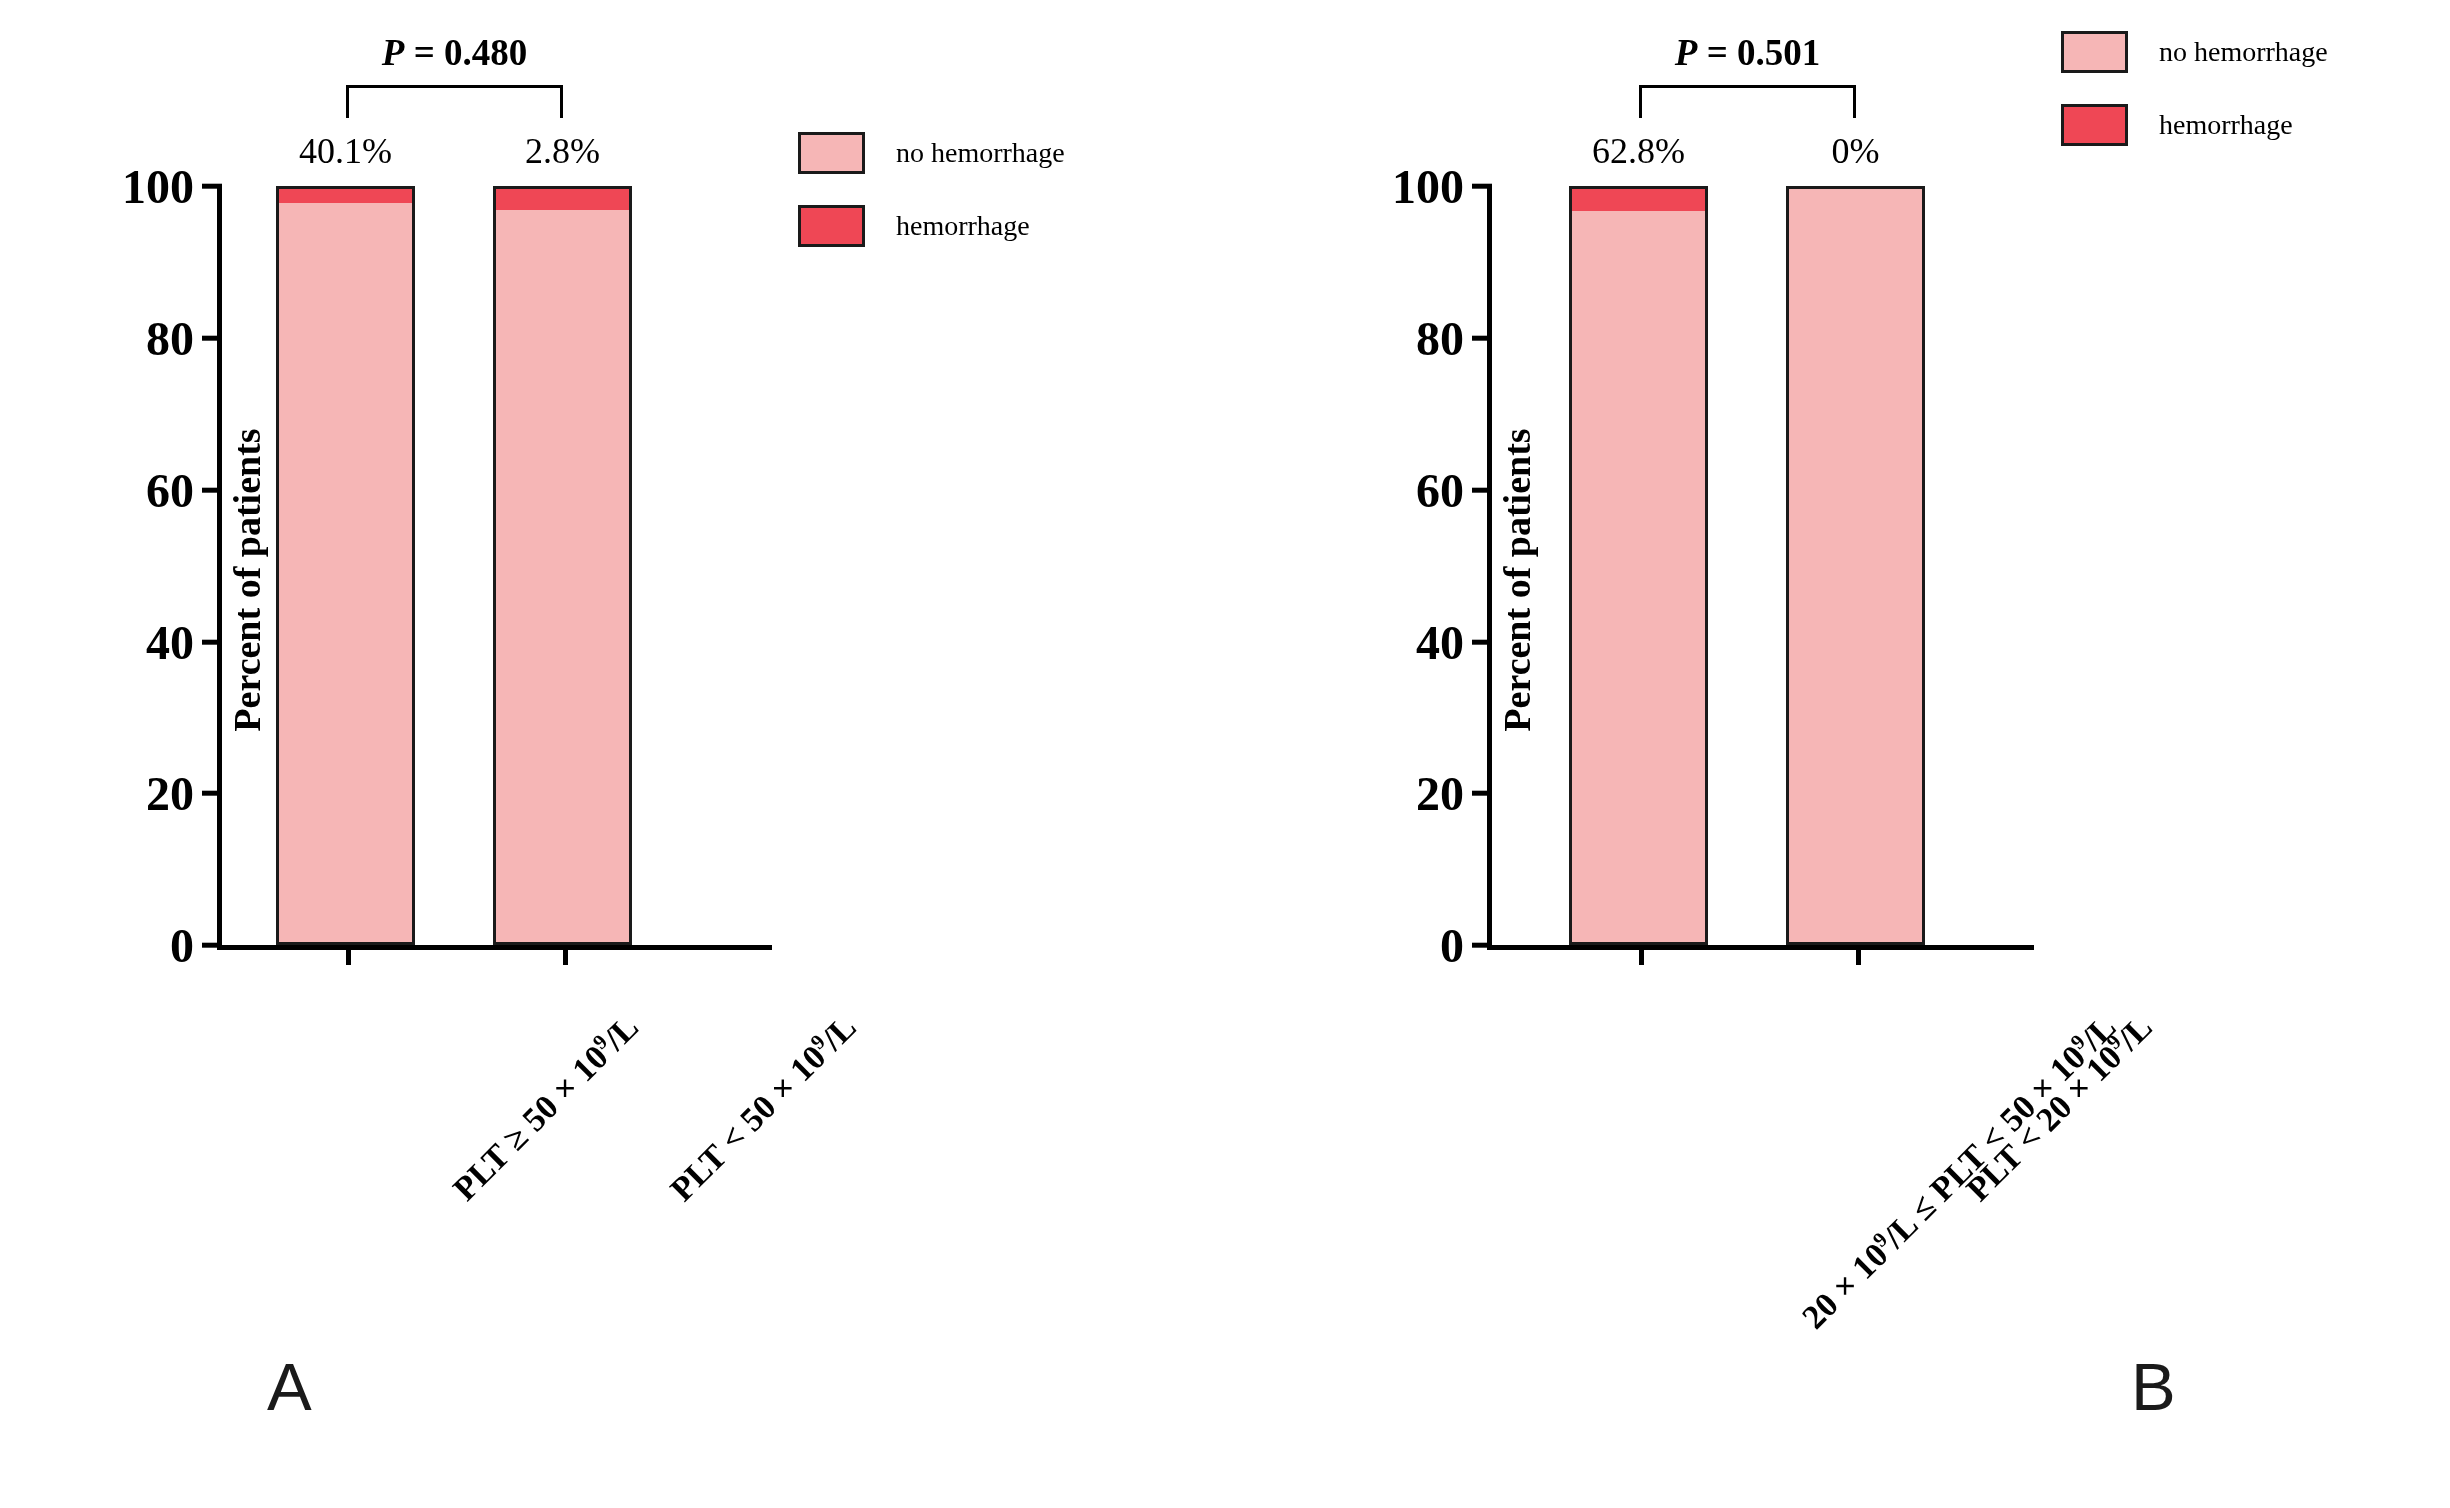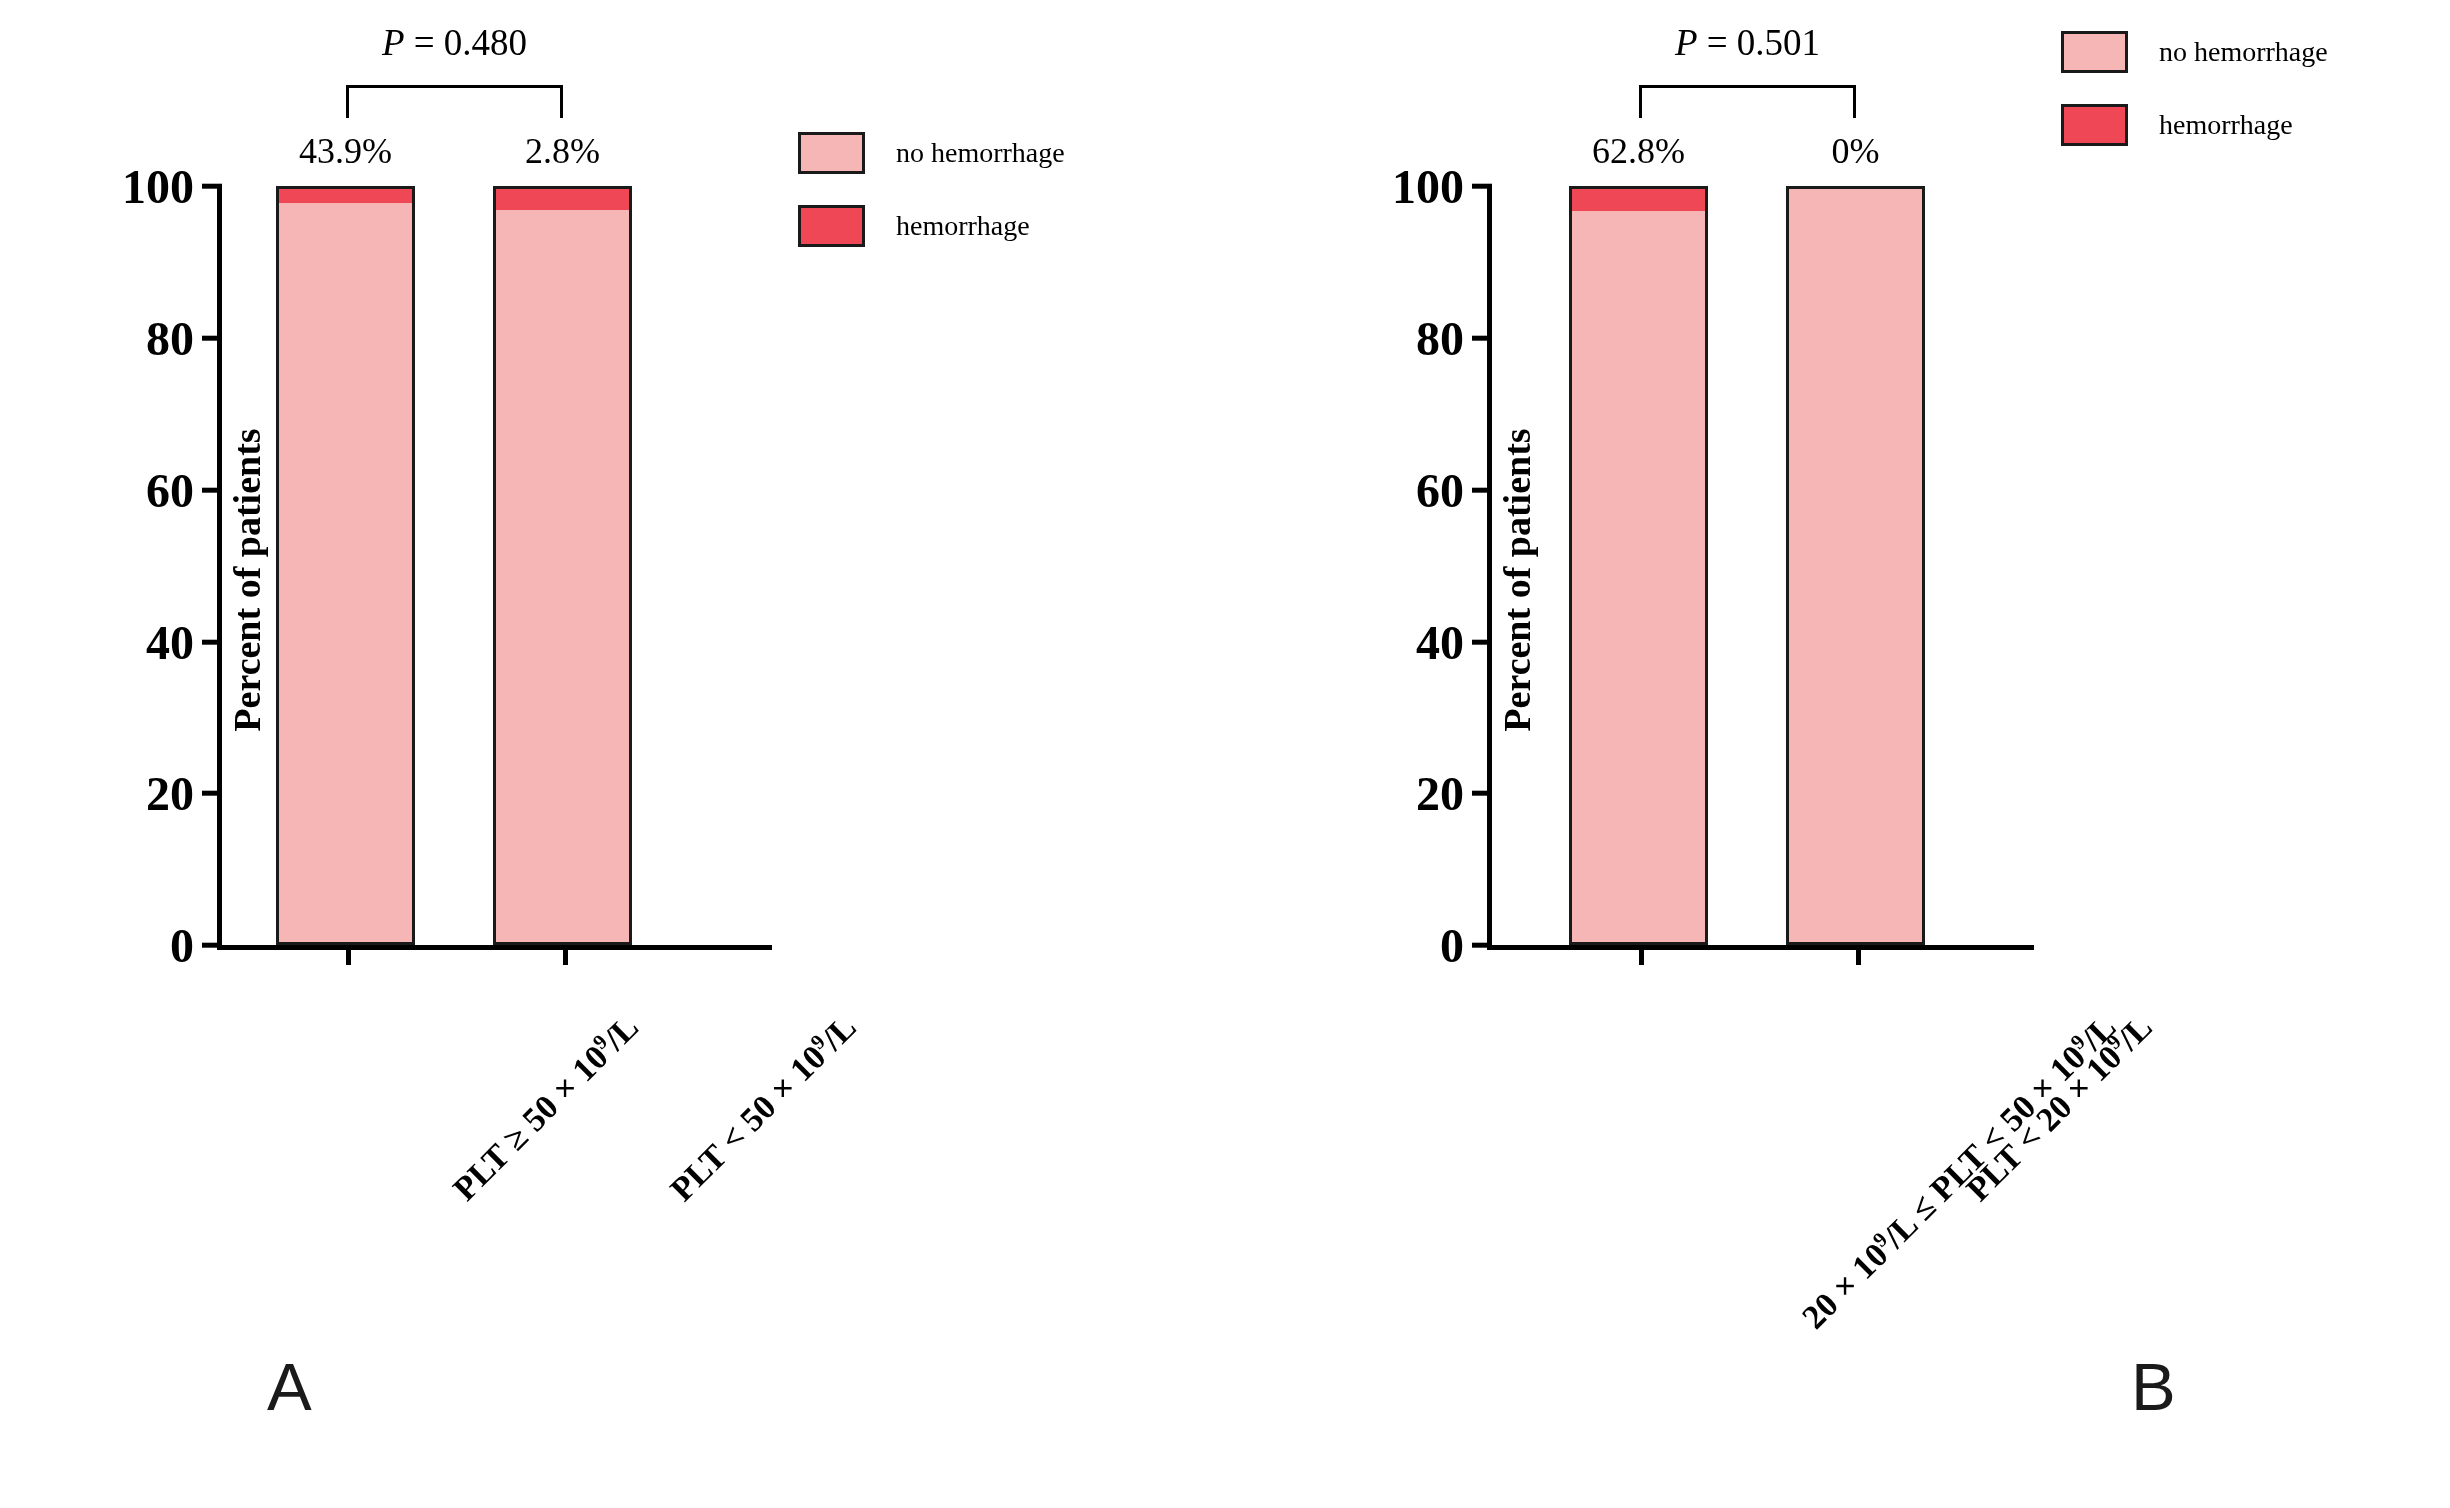--- a/index.html
+++ b/index.html
@@ -152,23 +152,24 @@
     width: 0;
     border-left: 3.9px solid #000;
   }
   .bracket .vl { left: 0; }
   .bracket .vr { right: 0; }
   .pvalue {
     position: absolute;
     bottom: 100%;
     left: 50%;
     transform: translateX(-50%);
-    margin-bottom: 21px;
+    margin-bottom: 11px;
     font-size: 37px;
     white-space: nowrap;
+    font-weight: bold;
   }
   .pvalue i { font-style: italic; }
 
   
   .legend {
     position: absolute;
   }
   .legend-row {
     display: flex;
     align-items: center;
@@ -233,21 +234,21 @@
           <div class="ytick-label">100</div>
         </div>
 
       <div class="bars">
 
         <div class="bar-group" style="left:54px; width:139px; height:759px;">
           <div class="bar-stack" style="height:759px;">
             <div class="seg-hem" style="height:1.9%;"></div>
             <div class="seg-nohem" style="height:98.1%;"></div>
           </div>
-          <div class="bar-label">43.9%</div>
+          <div class="bar-label">40.1%</div>
           <div class="xtick" style="left:50%;"></div>
         </div>
 
         <div class="bar-group" style="left:271px; width:139px; height:759px;">
           <div class="bar-stack" style="height:759px;">
             <div class="seg-hem" style="height:2.8%;"></div>
             <div class="seg-nohem" style="height:97.2%;"></div>
           </div>
           <div class="bar-label">2.8%</div>
           <div class="xtick" style="left:50%;"></div>

